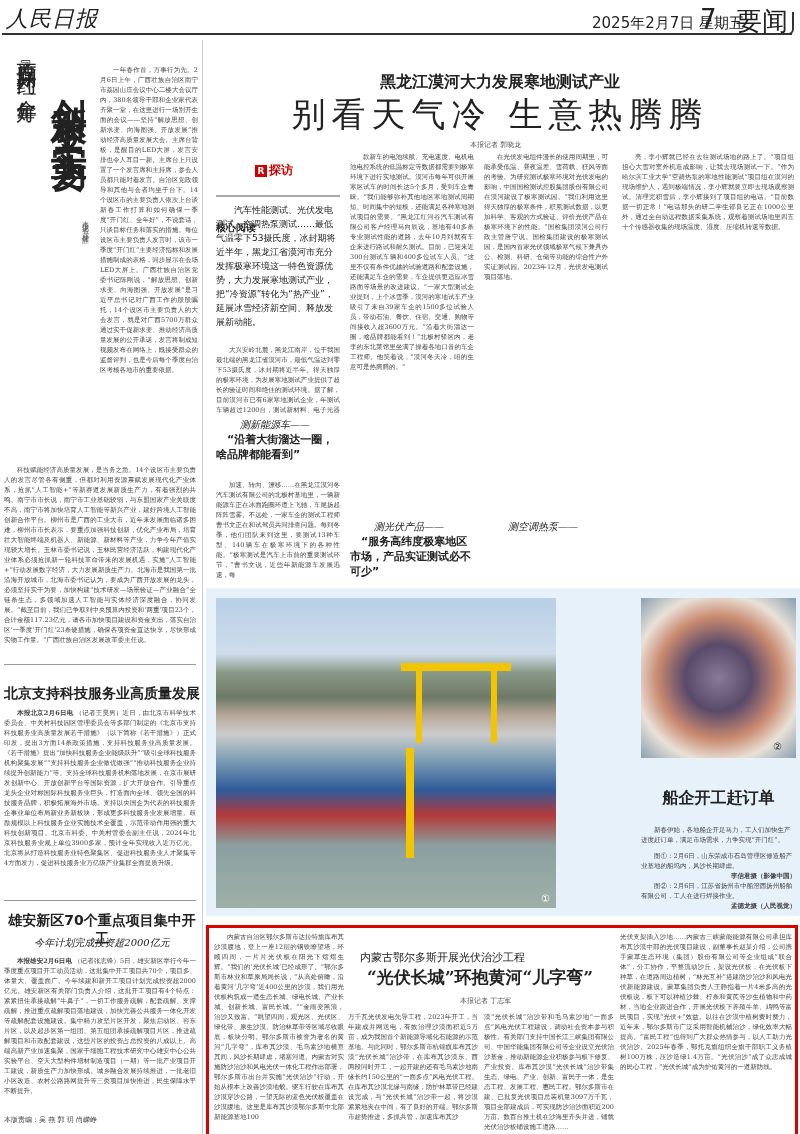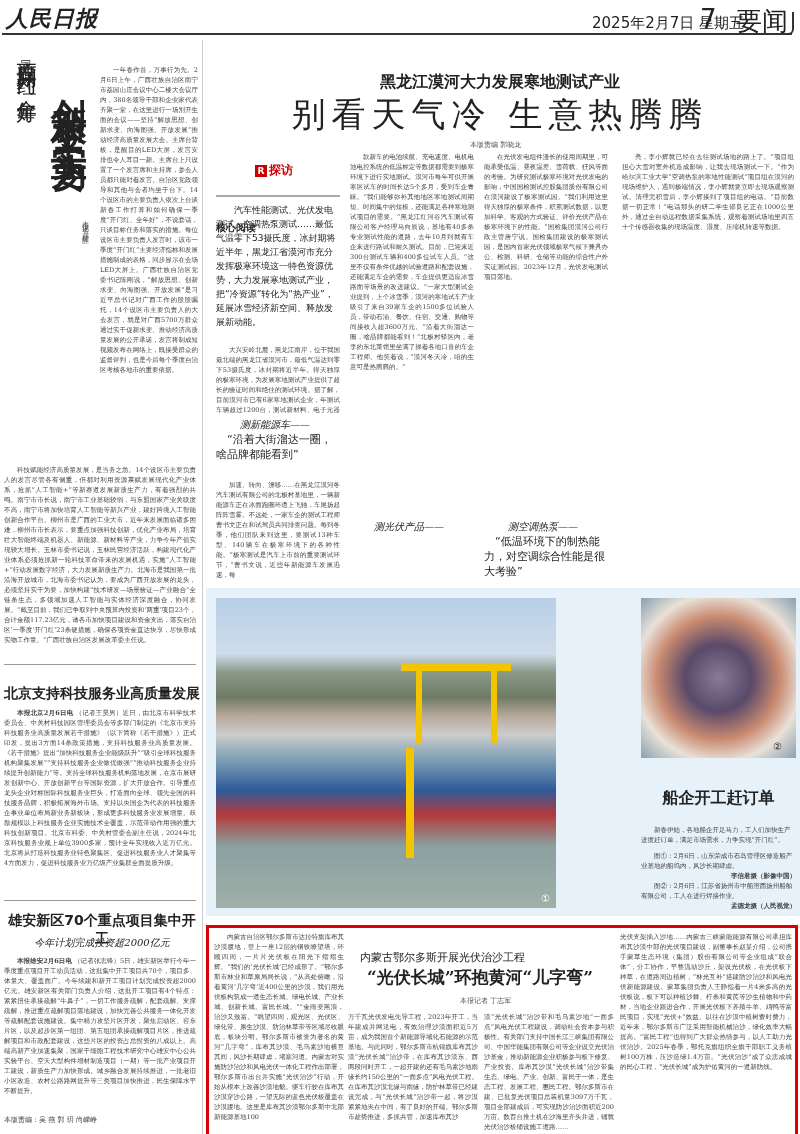--- a/index.html
+++ b/index.html
@@ -1,19 +1,19 @@
 <!DOCTYPE html>
 <html><head>
 <meta charset="utf-8">
 <style>
 *{box-sizing:border-box;margin:0;padding:0;}
 body{width:800px;height:1134px;background:#fff;font-family:"DejaVu Serif","Liberation Serif",serif;color:#222;position:relative;overflow:hidden;}
 .abs{position:absolute;}
 .masthead{left:0;top:0;width:800px;height:36px;}
-.logo{left:6px;top:4px;font-size:22px;font-style:italic;font-weight:bold;letter-spacing:1px;font-family:"DejaVu Serif",serif;}
+.logo{left:6px;top:4px;font-size:22px;font-style:italic;font-weight:normal;letter-spacing:1px;font-family:"DejaVu Serif",serif;}
 .mastline{left:2px;top:33px;width:790px;height:2px;background:#333;}
 .mastline-end{left:788px;top:12px;width:6px;height:23px;border-right:2px solid #333;border-bottom:2px solid #333;border-bottom-right-radius:6px;}
 .dateline{left:592px;top:14px;font-size:15px;font-family:"DejaVu Sans",sans-serif;}
 .pageno{left:700px;top:4px;font-size:26px;font-family:"DejaVu Sans",sans-serif;}
 .section{left:736px;top:4px;font-size:26px;font-family:"DejaVu Sans",sans-serif;}
 .body-text{font-size:6.5px;line-height:10px;color:#444;text-align:justify;text-indent:2em;}
 .vert{writing-mode:vertical-rl;}
 .gx-side{left:14px;top:46px;font-size:20px;font-family:"DejaVu Sans",sans-serif;letter-spacing:2px;}
 .gx-main{left:48px;top:70px;font-size:36px;font-weight:bold;line-height:44px;letter-spacing:6px;}
 .gx-byline{left:80px;top:215px;font-size:7px;color:#555;letter-spacing:2px;}
@@ -30,21 +30,21 @@
 .hlj-kicker{left:320px;top:72px;font-size:16px;font-weight:bold;width:360px;text-align:center;}
 .hlj-title{left:200px;top:92px;width:600px;font-size:34px;font-weight:normal;font-family:"DejaVu Sans",sans-serif;text-align:center;letter-spacing:6px;}
 .hlj-byline{left:470px;top:140px;font-size:7px;color:#555;}
 .tanfang{left:255px;top:162px;font-size:12px;font-weight:bold;color:#c00;font-family:"DejaVu Sans",sans-serif;}
 .tanfang .rbox{display:inline-block;background:#c00;color:#fff;width:12px;height:12px;font-size:9px;text-align:center;line-height:12px;margin-right:2px;}
 .core-title{left:216px;top:180px;font-size:10px;font-family:"DejaVu Sans",sans-serif;font-weight:bold;margin-top:41px;}
 .core-line{left:216px;top:195px;width:124px;height:2px;background:#aaa;}
 .core-body{left:216px;top:203px;width:124px;font-size:9px;line-height:14px;text-indent:2em;color:#222;font-family:"DejaVu Sans",sans-serif;}
 .col{width:124px;}
 .sub-kicker{font-size:10px;font-style:italic;margin-left:24px;}
-.sub-head{font-size:11px;font-weight:normal;font-family:"DejaVu Sans",sans-serif;line-height:15px;}
+.sub-head{font-size:11px;font-weight:bold;font-family:"DejaVu Sans",sans-serif;line-height:15px;}
 .photo-area{left:206px;top:588px;width:594px;height:328px;background:#e6f1fa;}
 .photo-main{left:216px;top:598px;width:340px;height:310px;background:linear-gradient(180deg,#b8cfe6 0%,#cfdcea 18%,#8a9a88 24%,#6e7a66 32%,#b7a89a 38%,#cccccc 44%,#7fa0b5 52%,#2f5a9a 62%,#b33a3a 70%,#8ba0a0 80%,#9fb0a8 100%);}
 .crane{background:#f2c500;}
 .photo-welder{left:641px;top:598px;width:155px;height:160px;background:radial-gradient(circle at 50% 50%,#8a7a9a 0%,#5a4a6a 30%,#c98a70 55%,#e9e1d8 75%,#8aa0b0 100%);}
 .photo-caption-title{left:641px;top:788px;width:155px;font-size:16px;font-weight:bold;text-align:center;}
 .photo-caption{left:641px;top:825px;width:155px;font-size:6.5px;line-height:10px;color:#444;text-indent:2em;}
 .photo-credit{text-align:right;font-weight:bold;text-indent:0;}
 .nm-box{left:206px;top:925px;width:592px;height:209px;border:3px solid #d00;border-bottom:none;}
 .nm-kicker{left:360px;top:950px;width:240px;font-size:11px;font-family:"DejaVu Sans",sans-serif;}
 .nm-title{left:330px;top:966px;width:300px;font-size:17px;font-weight:bold;text-align:center;}
@@ -80,45 +80,45 @@
 <div class="abs xa-title">雄安新区70个重点项目集中开工</div>
 <div class="abs xa-sub">今年计划完成投资超2000亿元</div>
 <div class="abs body-text xa-body" style="height:155px;overflow:hidden;">
   <b>本报雄安2月6日电</b>
   <span>（记者张志锋）</span><span>5日，雄安新区举行今年一季度重点项目开工动员活动，这批集中开工项目共70个，项目多、体量大、覆盖面广。今年续建和新开工项目计划完成投资超2000亿元。雄安新区有关部门负责人介绍，这批开工项目有4个特点：紧紧扭住承接疏解“牛鼻子”，一切工作服务疏解，配套疏解、支撑疏解，推进重点疏解项目落地建设，加快完善公共服务一体化开发等疏解配套设施建设。集中精力攻坚片区开发，聚焦启动区、容东片区，以及起步区第一组团、第五组团承接疏解项目片区，推进疏解项目和市政配套建设，这些片区的投资占总投资的八成以上。高端高新产业加速集聚，国家干细胞工程技术研究中心雄安中心公共实验平台、空天大型构件增材制造项目（一期）等一批产业项目开工建设，新质生产力加快形成。城乡融合发展持续推进，一批老旧小区改造、农村公路路网提升等三类项目加快推进，民生保障水平不断提升。</span>
 </div>
 <div class="abs editors">本版责编：吴  燕  郭  玥  尚嵘峥</div>
 
 <div class="abs hlj-kicker">黑龙江漠河大力发展寒地测试产业</div>
 <div class="abs hlj-title">别看天气冷  生意热腾腾</div>
-<div class="abs hlj-byline">本版责编  郭晓龙</div>
+<div class="abs hlj-byline">本报记者  郭晓龙</div>
 
 <div class="abs tanfang">
   <span class="rbox">R</span><span>探访</span>
 </div>
 <div class="abs core-title">核心阅读</div>
 <div class="abs core-line"></div>
 <div class="abs core-body" style="height:140px;overflow:hidden;">汽车性能测试、光伏发电测试、空调热泵测试……最低气温零下53摄氏度，冰封期将近半年，黑龙江省漠河市充分发挥极寒环境这一特色资源优势，大力发展寒地测试产业，把“冷资源”转化为“热产业”，延展冰雪经济新空间、释放发展新动能。</div>
 
 <div class="abs col body-text" style="left:216px;top:345px;height:70px;overflow:hidden;">大兴安岭北麓，黑龙江南岸，位于我国最北端的黑龙江省漠河市，最低气温达到零下53摄氏度，冰封期将近半年。得天独厚的极寒环境，为发展寒地测试产业提供了超长的验证时间和绝佳的测试环境。据了解，目前漠河市已有6家寒地测试企业，年测试车辆超过1200台，测试新材料、电子元器件、军农车辆等品类数量达23万件。近日，记者踏上这片银装素裹的北极冻土，探访当地将“冷资源”转化为“热产业”的创新实践。</div>
 <div class="abs col" style="left:216px;top:418px;">
   <div class="sub-kicker">测新能源车——</div>
   <div class="sub-head" style="text-indent:1em;">“沿着大街溜达一圈，啥品牌都能看到”</div>
 </div>
 <div class="abs col body-text" style="left:216px;top:480px;height:100px;overflow:hidden;">加速、转向、漂移……在黑龙江漠河冬汽车测试有限公司的北极村基地里，一辆新能源车正在冰面跑圈环道上飞驰，车尾扬起阵阵雪雾。不远处，一家车企的测试工程师曹书文正在和试驾员共同排查问题。每到冬季，他们团队来到这里，要测试13种车型、140辆车在极寒环境下的各种性能。“极寒测试是汽车上市前的重要测试环节，”曹书文说，近些年新能源车发展迅速，每</div>
 
 <div class="abs col body-text" style="left:350px;top:152px;height:355px;overflow:hidden;">款新车的电池续航、充电速度、电机电池电控系统的低温标定等数据都需要到极寒环境下进行实地测试。漠河市每年可供开展寒区试车的时间长达5个多月，受到车企青睐。“我们能够弥补其他地区寒地测试周期短、时间集中的短板，还能满足各种寒地测试项目的需要。”黑龙江红河谷汽车测试有限公司客户经理马向辰说，基地有40多条专业测试性能的道路，去年10月到就有车企来进行路试和耐久测试。目前，已迎来近300台测试车辆和400多位试车人员。“这里不仅有条件优越的试验道路和配套设施，还能满足车企的需要，车企提供更适应冰雪路面等场景的改进建议。”一家大型测试企业提到，上个冰雪季，漠河的寒地试车产业吸引了来自39家车企的1500多位试验人员，带动石油、餐饮、住宿、交通、购物等间接收入超3600万元。“沿着大街溜达一圈，啥品牌都能看到！”北极村驿区内，老李的东北菜馆里坐满了操着各地口音的车企工程师。他笑着说，“漠河冬天冷，咱的生意可是热腾腾的。”</div>
 <div class="abs" style="left:350px;top:520px;width:124px;">
   <div class="sub-kicker">测光伏产品——</div>
+  <div class="sub-head" style="text-indent:1em;">“服务高纬度极寒地区市场，产品实证测试必不可少”</div>
 </div>
 
 <div class="abs col body-text" style="left:484px;top:152px;height:355px;overflow:hidden;">在光伏发电组件漫长的使用周期里，可能承受低温、昼夜温差、雪荷载、狂风等面的考验。为研究测试极寒环境对光伏发电的影响，中国国检测试控股集团股份有限公司在漠河建设了极寒测试园。“我们利用这里得天独厚的极寒条件，积累测试数据，以更加科学、客观的方式验证、评价光伏产品在极寒环境下的性能。”国检集团漠河公司行政主管唐宁说。国检集团建设的极寒测试园，是国内首家光伏领域极寒气候下兼具办公、检测、科研、仓储等功能的综合性户外实证测试园。2023年12月，光伏发电测试项目落地。</div>
 <div class="abs" style="left:484px;top:520px;width:130px;">
   <div class="sub-kicker">测空调热泵——</div>
-  <div class="sub-head" style="text-indent:1em;">“低温环境下的制热能力，对空调综合性能是很大考验”</div>
 </div>
 
 <div class="abs body-text" style="left:622px;top:152px;width:172px;height:420px;overflow:hidden;">亮，李小辉就已经在去往测试场地的路上了。“项目组担心大雪对室外机造成影响，让我去现场测试一下。”作为哈尔滨工业大学“空调热泵的寒地性能测试”项目组在漠河的现场维护人，遇到极端情况，李小辉就要立即去现场观察测试。清理完积雪后，李小辉接到了项目组的电话。“目前数据一切正常！”电话那头的研二学生邵良艺正在1000公里外，通过全自动远程数据采集系统，观察着测试场地里四五十个传感器收集的现场温度、湿度、压缩机转速等数据。</div>
 
 <div class="abs photo-area"></div>
 <div class="abs photo-main">
   <div class="abs crane" style="left:185px;top:65px;width:110px;height:8px;"></div>
   <div class="abs crane" style="left:200px;top:65px;width:6px;height:80px;"></div>
   <div class="abs crane" style="left:275px;top:65px;width:6px;height:80px;"></div>
   <div class="abs crane" style="left:190px;top:150px;width:8px;height:110px;"></div>

